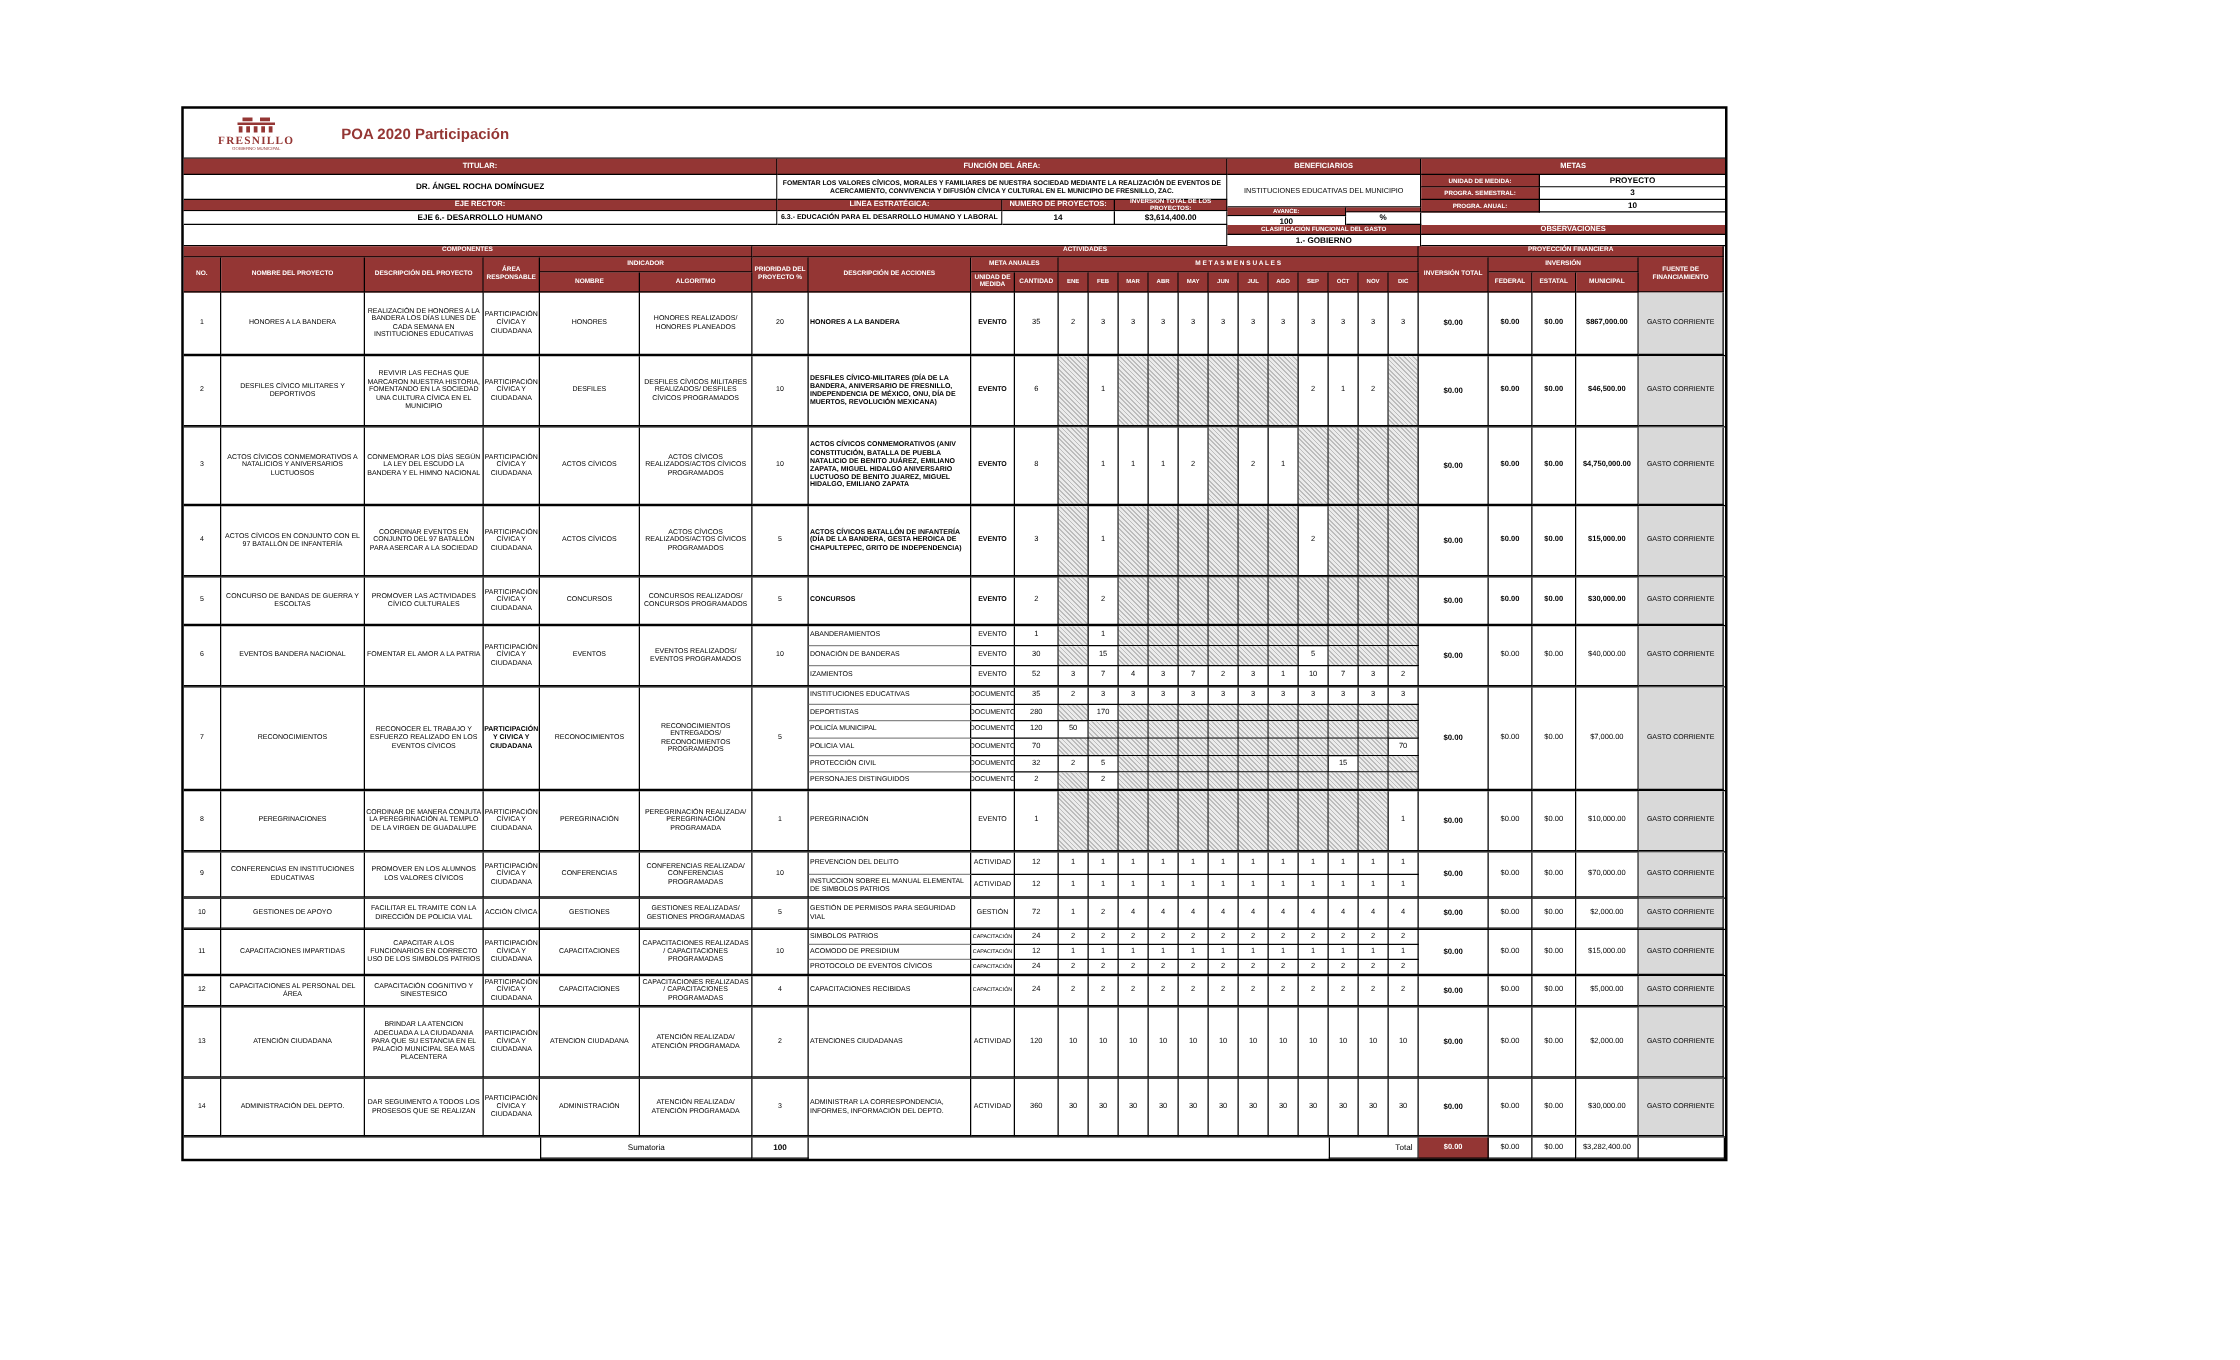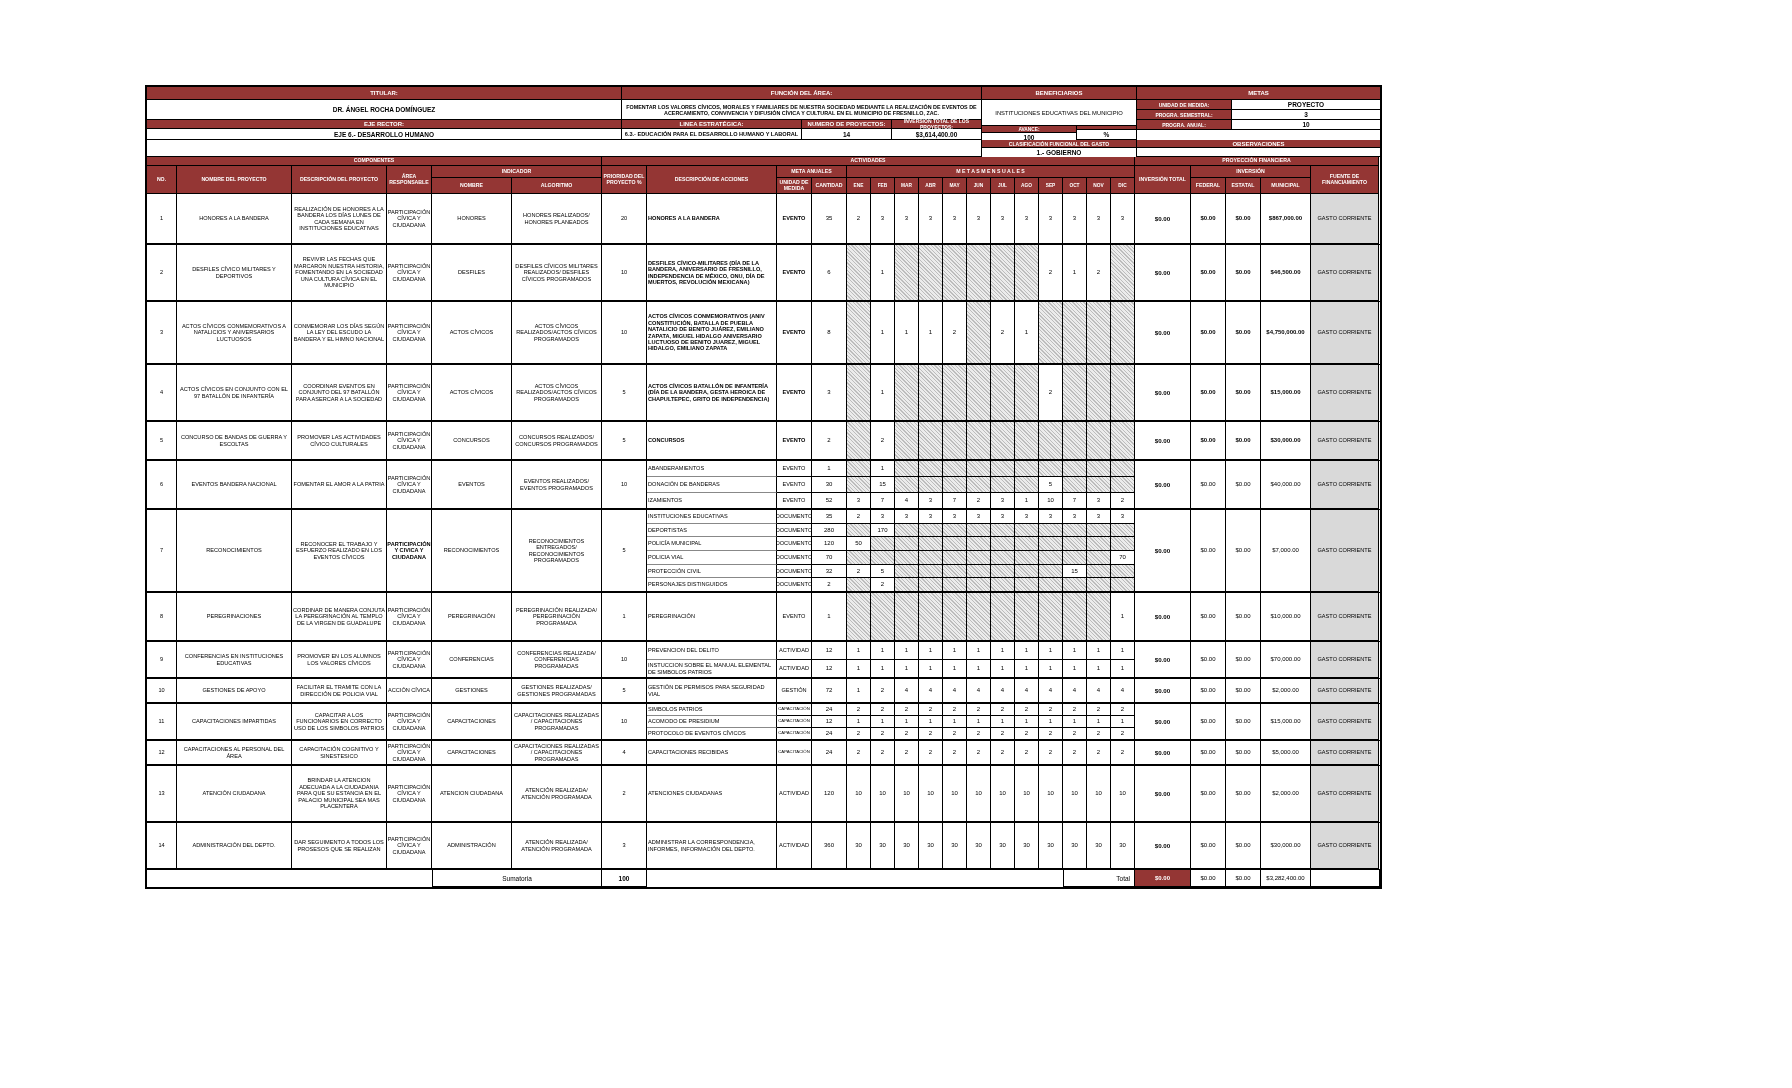--- a/index.html
+++ b/index.html
@@ -29,20 +29,37 @@
   .hc{box-sizing:border-box;border-right:1px solid #000;border-bottom:1px solid #000;font-size:5.2px;font-weight:bold;display:flex;align-items:center;justify-content:center;text-align:center;padding:0 1px;line-height:1.1;}
   #footer{display:grid;grid-template-columns:30px 115px 95px 45px 170px 45px 130px 35px 35px 216px 72px 56px 35px 35px 50px 69px;height:17px;}
   .fc{box-sizing:border-box;font-size:6.5px;display:flex;align-items:center;justify-content:center;}
 </style>
 </head>
 <body>
 
 <div id="stage">
   <div id="sheet">
 
+    <div id="logoband">
+      <div id="logo">
+        <svg width="34" height="14" viewBox="0 0 34 14">
+          <rect x="2" y="5" width="30" height="2" fill="#943634"></rect>
+          <rect x="3" y="8" width="3" height="5" fill="#943634"></rect>
+          <rect x="9" y="8" width="3" height="5" fill="#943634"></rect>
+          <rect x="15" y="8" width="3" height="5" fill="#943634"></rect>
+          <rect x="21" y="8" width="3" height="5" fill="#943634"></rect>
+          <rect x="27" y="8" width="3" height="5" fill="#943634"></rect>
+          <rect x="6" y="1" width="8" height="3" fill="#943634"></rect>
+          <rect x="20" y="1" width="8" height="3" fill="#943634"></rect>
+        </svg>
+        <div class="lname">FRESNILLO</div>
+        <div class="ltag">GOBIERNO MUNICIPAL</div>
+      </div>
+      <div id="doctitle">POA 2020 Participación</div>
+    </div>
 
     <div class="trow" style="height:13px;">
       <div class="red hdrlbl cellfix" style="width:475px;">TITULAR:</div>
       <div class="red hdrlbl cellfix" style="width:360px;">FUNCIÓN DEL ÁREA:</div>
       <div class="red hdrlbl cellfix" style="width:155px;">BENEFICIARIOS</div>
       <div class="red hdrlbl cellfix" style="width:243px;border-right:none;">METAS</div>
     </div>
     <div class="trow" style="height:40px;">
       <div style="width:475px;display:flex;flex-direction:column;">
         <div class="val cellfix b" style="height:20px;">DR. ÁNGEL ROCHA DOMÍNGUEZ</div>

